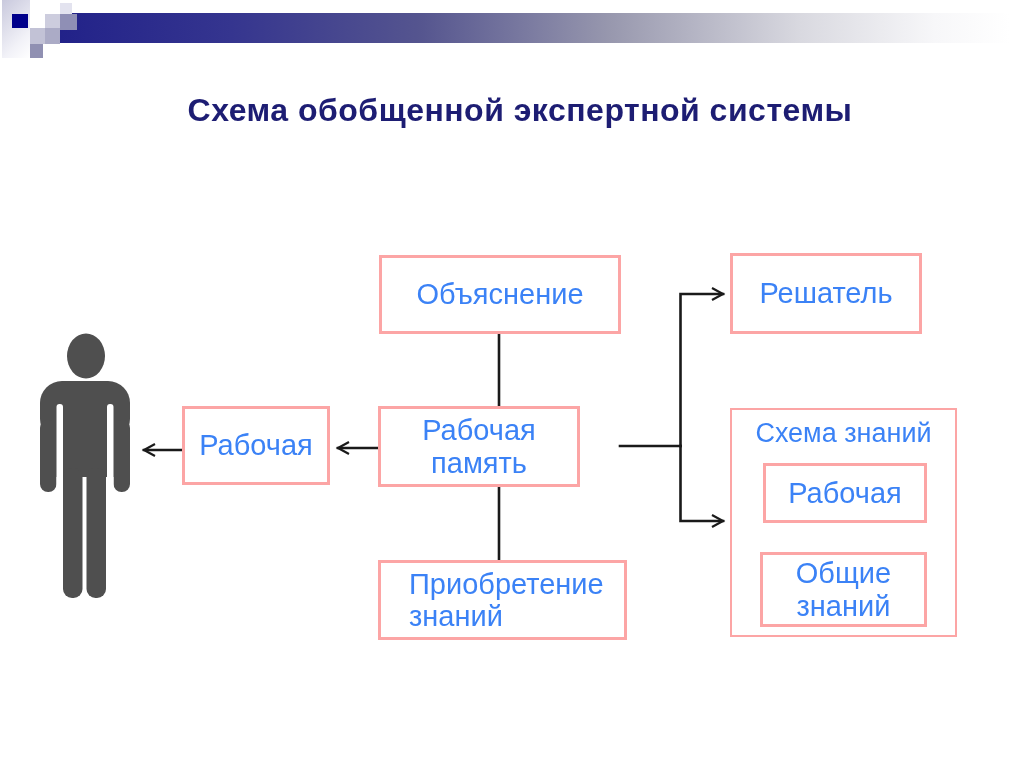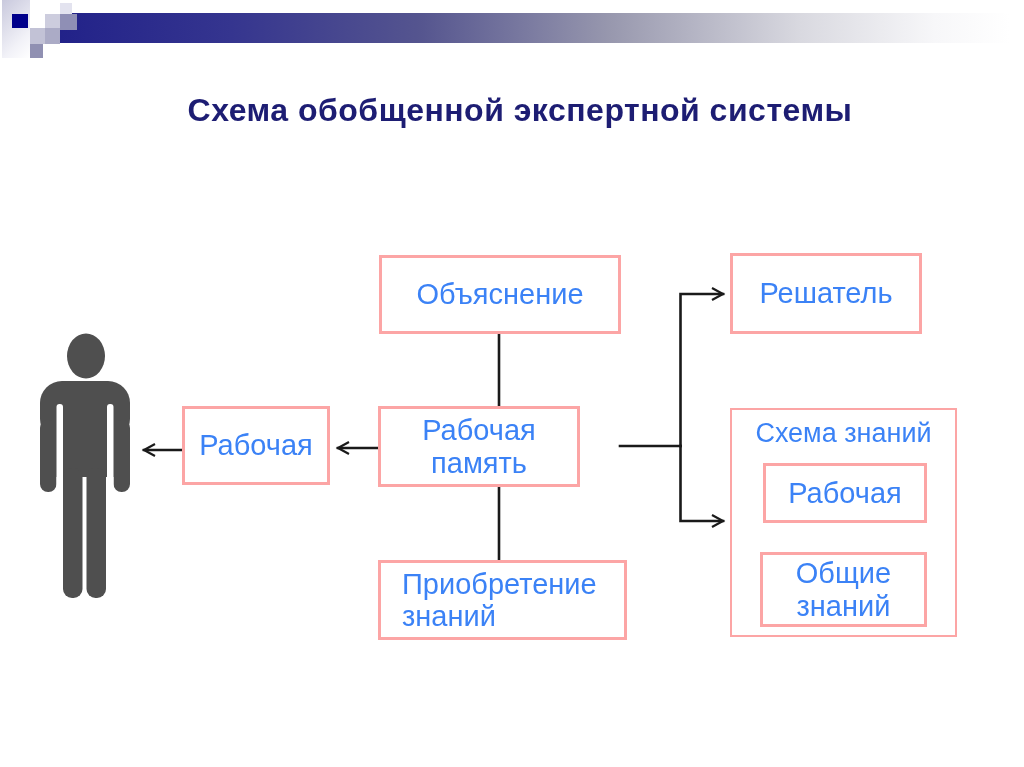--- a/index.html
+++ b/index.html
@@ -39,21 +39,21 @@
     position:absolute;z-index:2;box-sizing:border-box;background:#ffffff;
     border:3px solid #fca5a5;display:flex;align-items:center;justify-content:center;
     text-align:center;color:#3b82f6;font-size:29px;line-height:1.12;
   }
   #box-explanation{left:379px;top:255px;width:242px;height:79px}
   #box-solver{left:730px;top:253px;width:192px;height:81px}
   #box-dialog{left:182px;top:406px;width:148px;height:79px}
   #box-working-memory{left:378px;top:406px;width:202px;height:81px}
   #box-working-memory span{display:block;width:180px}
   #box-knowledge-acq{left:378px;top:560px;width:249px;height:80px;
-    justify-content:center;text-align:left;padding-left:14px}
+    justify-content:flex-end;text-align:left;padding-left:14px}
   #box-knowledge-acq span{display:block;width:215px}
   #box-knowledge-base{left:730px;top:408px;width:227px;height:229px;
     border-width:2px;align-items:flex-start;padding-top:8px;font-size:27px}
   #box-rules{left:763px;top:463px;width:164px;height:60px;z-index:3}
   #box-facts{left:760px;top:552px;width:167px;height:75px;z-index:3}
   #box-facts span{display:block;width:150px}
 </style>
 </head>
 <body>
 

